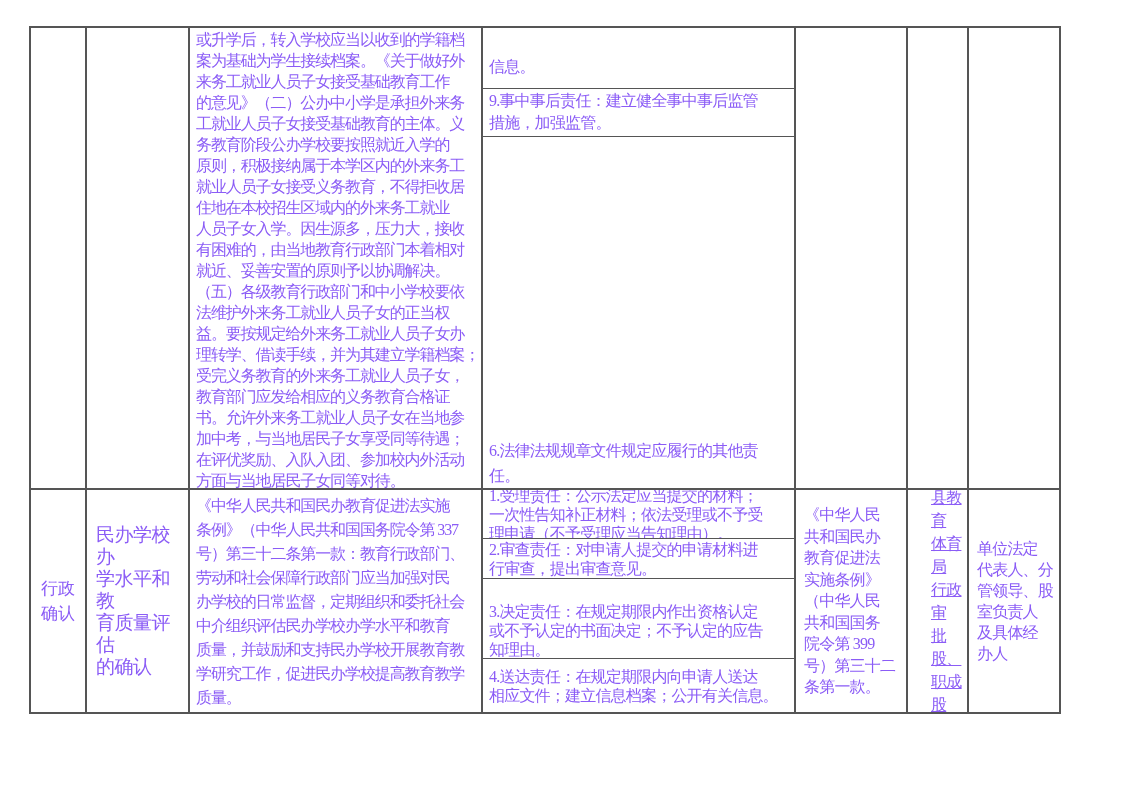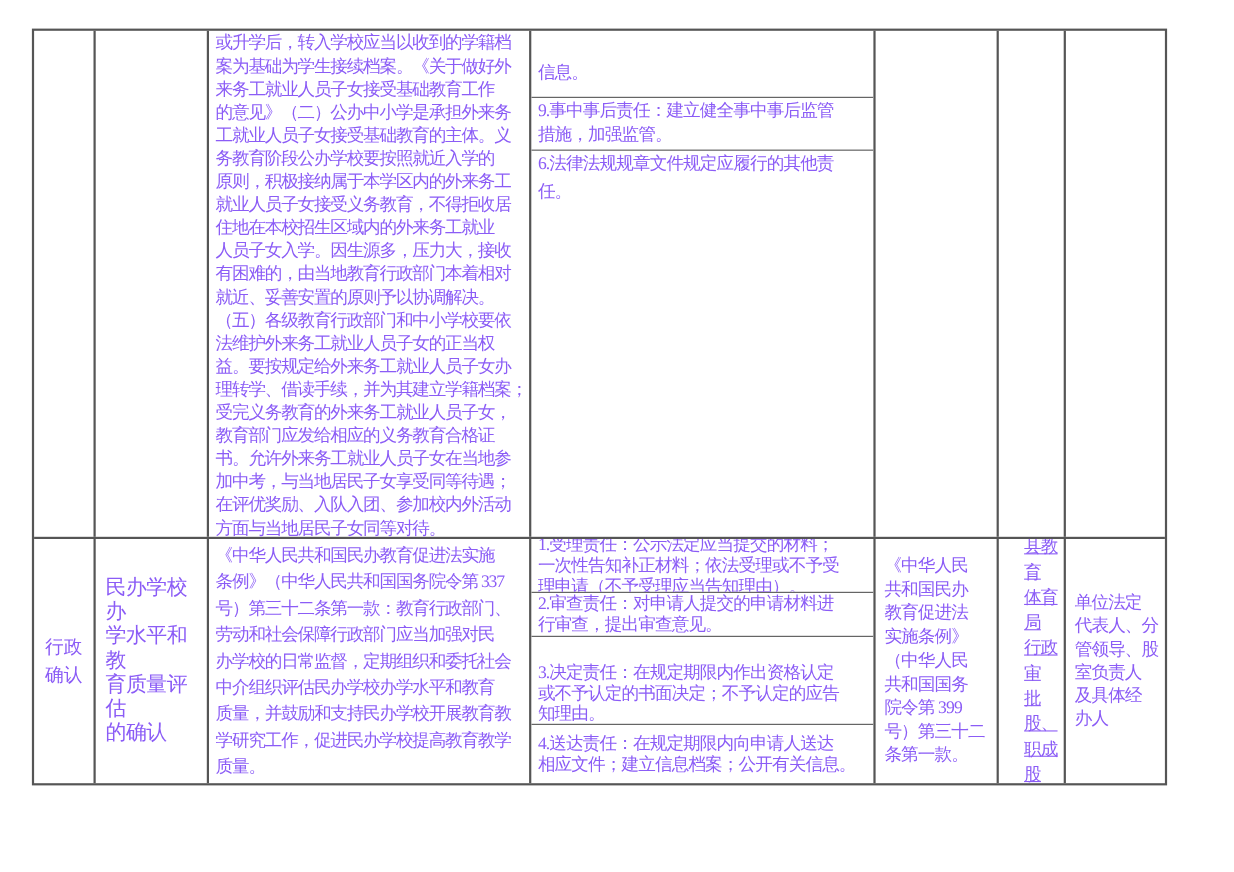--- a/index.html
+++ b/index.html
@@ -47,21 +47,21 @@
     box-sizing:border-box;
     border-bottom:1px solid #555;
     font-size:16px;letter-spacing:-0.8px;
     padding-left:6px;padding-right:2px;
     white-space:pre-line;
     overflow:hidden;
   }
   .duty:last-child{border-bottom:none;}
   .r1d0{height:61px;line-height:24px;padding-top:3px;}
   .r1d1{height:48px;line-height:22px;display:flex;align-items:center;}
-  .r1d2{height:353px;line-height:25px;display:flex;align-items:flex-start;}
+  .r1d2{height:353px;line-height:25px;display:flex;align-items:flex-end;}
   .r2d0{height:55px;line-height:19px;display:flex;align-items:center;}
   .r2d1{height:45px;line-height:19px;display:flex;align-items:center;}
   .r2d2{height:63px;line-height:19px;display:flex;align-items:center;margin-top:24px;}
   .r2d3{height:59px;line-height:19px;display:flex;align-items:center;}
 </style>
 </head>
 <body>
 
 <div class="page">
   <div class="tbl">

